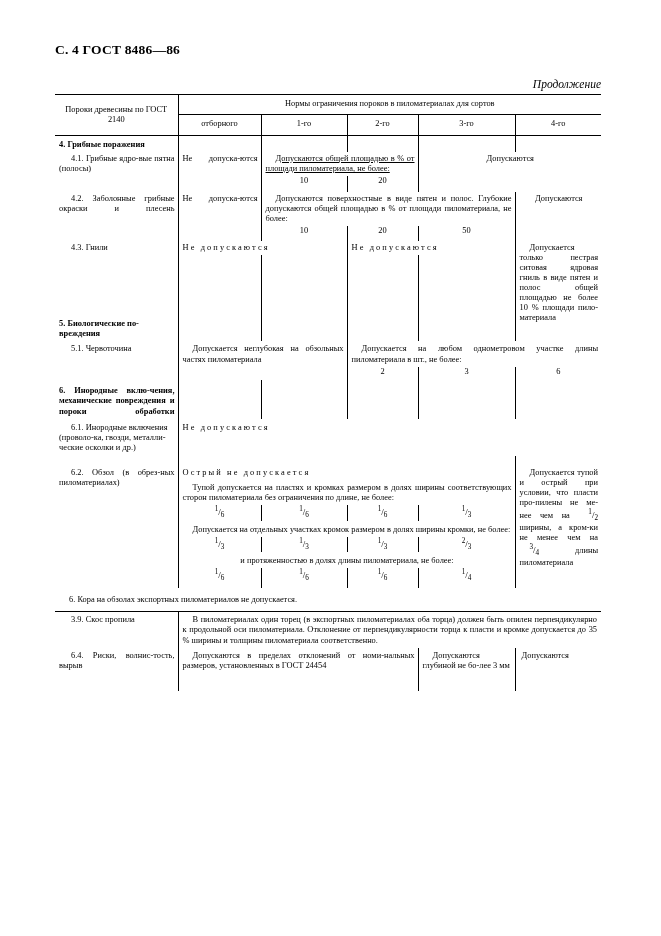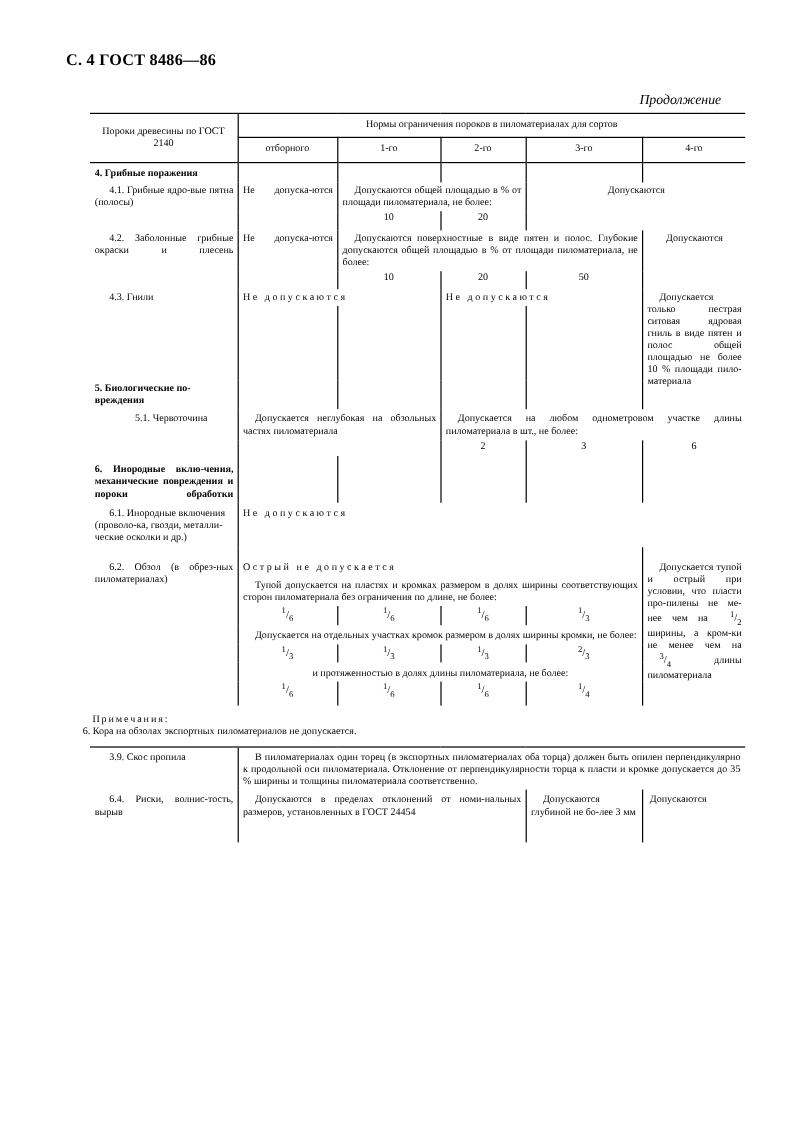--- a/index.html
+++ b/index.html
@@ -43,21 +43,20 @@
     left: 55px;
     top: 94px;
     width: 546px;
   }
   table.gost {
     border-collapse: collapse;
     width: 546px;
     table-layout: fixed;
     font-size: 8.4px;
     line-height: 1.22;
-    margin-left: 20px;
   }
   table.gost td, table.gost th {
     border: 0;
     padding: 0;
     vertical-align: top;
   }
   
   .rule-top    { border-top: 1.6px solid #000 !important; }
   .rule-bottom { border-bottom: 1.1px solid #000 !important; }
   .rule-bottom-heavy { border-bottom: 1.6px solid #000 !important; }
@@ -137,21 +136,21 @@
         <td class="vl"></td>
         <td class="vl"></td>
         <td class="vl"></td>
         <td class="vl"></td>
         <td class="vl"></td>
       </tr>
 
       <tr>
         <td rowspan="2" class="nm just small-ind" style="padding-top:2px !important;">4.1. Грибные ядро-вые пятна (полосы)</td>
         <td rowspan="2" class="vl nm just" style="padding-top:2px !important;">Не допуска-ются</td>
-        <td colspan="2" class="vl nm just2 idt" style="padding-top:2px !important;">Допускаются общей площадью в % от площади пиломатериала, не более:</td>
+        <td colspan="2" class="vl nm just2 idt" style="padding-top:2px !important;text-decoration:underline;">Допускаются общей площадью в % от площади пиломатериала, не более:</td>
         <td colspan="2" class="vl nm ctr" style="padding-top:2px !important;">Допускаются</td>
       </tr>
       <tr>
         <td class="vl numcell" style="padding-bottom:5px !important;">10</td>
         <td class="vl numcell" style="padding-bottom:5px !important;">20</td>
         <td class="vl"></td>
         <td class=""></td>
       </tr>
 
       <tr>
@@ -183,21 +182,21 @@
 
       <tr>
         <td class="nm cat" style="padding-top:2px !important;">5. Биологические по-вреждения</td>
         <td class="vl"></td>
         <td class="vl"></td>
         <td class="vl"></td>
         <td class="vl"></td>
       </tr>
 
       <tr>
-        <td rowspan="2" class="nm small-ind" style="padding-top:3px !important;text-align:center;">5.1. Червоточина</td>
+        <td rowspan="2" class="nm small-ind" style="padding-top:3px !important;">5.1. Червоточина</td>
         <td colspan="2" class="vl nm just2 idt" style="padding-top:3px !important;">Допускается неглубокая на обзольных частях пиломатериала</td>
         <td colspan="3" class="vl nm just2 idt" style="padding-top:3px !important;">Допускается на любом однометровом участке длины пиломатериала в шт., не более:</td>
       </tr>
       <tr>
         <td colspan="2" class="vl"></td>
         <td class="vl numcell" style="padding-bottom:3px !important;">2</td>
         <td class="vl numcell" style="padding-bottom:3px !important;">3</td>
         <td class="vl numcell" style="padding-bottom:3px !important;">6</td>
       </tr>
 
@@ -244,21 +243,20 @@
       <tr>
         <td class="vl numcell" style="padding-bottom:4px !important;"><span class="frac"><sup>1</sup><span class="slash">/</span><sub>6</sub></span></td>
         <td class="vl numcell" style="padding-bottom:4px !important;"><span class="frac"><sup>1</sup><span class="slash">/</span><sub>6</sub></span></td>
         <td class="vl numcell" style="padding-bottom:4px !important;"><span class="frac"><sup>1</sup><span class="slash">/</span><sub>6</sub></span></td>
         <td class="vl numcell" style="padding-bottom:4px !important;"><span class="frac"><sup>1</sup><span class="slash">/</span><sub>4</sub></span></td>
       </tr>
     </tbody>
       </table>
 
     <div class="notes" style="position:static; margin-top:7px;">
-      <span class="nt-title">Примечания:</span>
       <p>6. Кора на обзолах экспортных пиломатериалов не допускается.</p>
     </div>
 
     <table class="gost" style="margin-top:6px;">
       <colgroup>
         <col style="width:123px">
         <col style="width:83px">
         <col style="width:86px">
         <col style="width:71px">
         <col style="width:97px">

